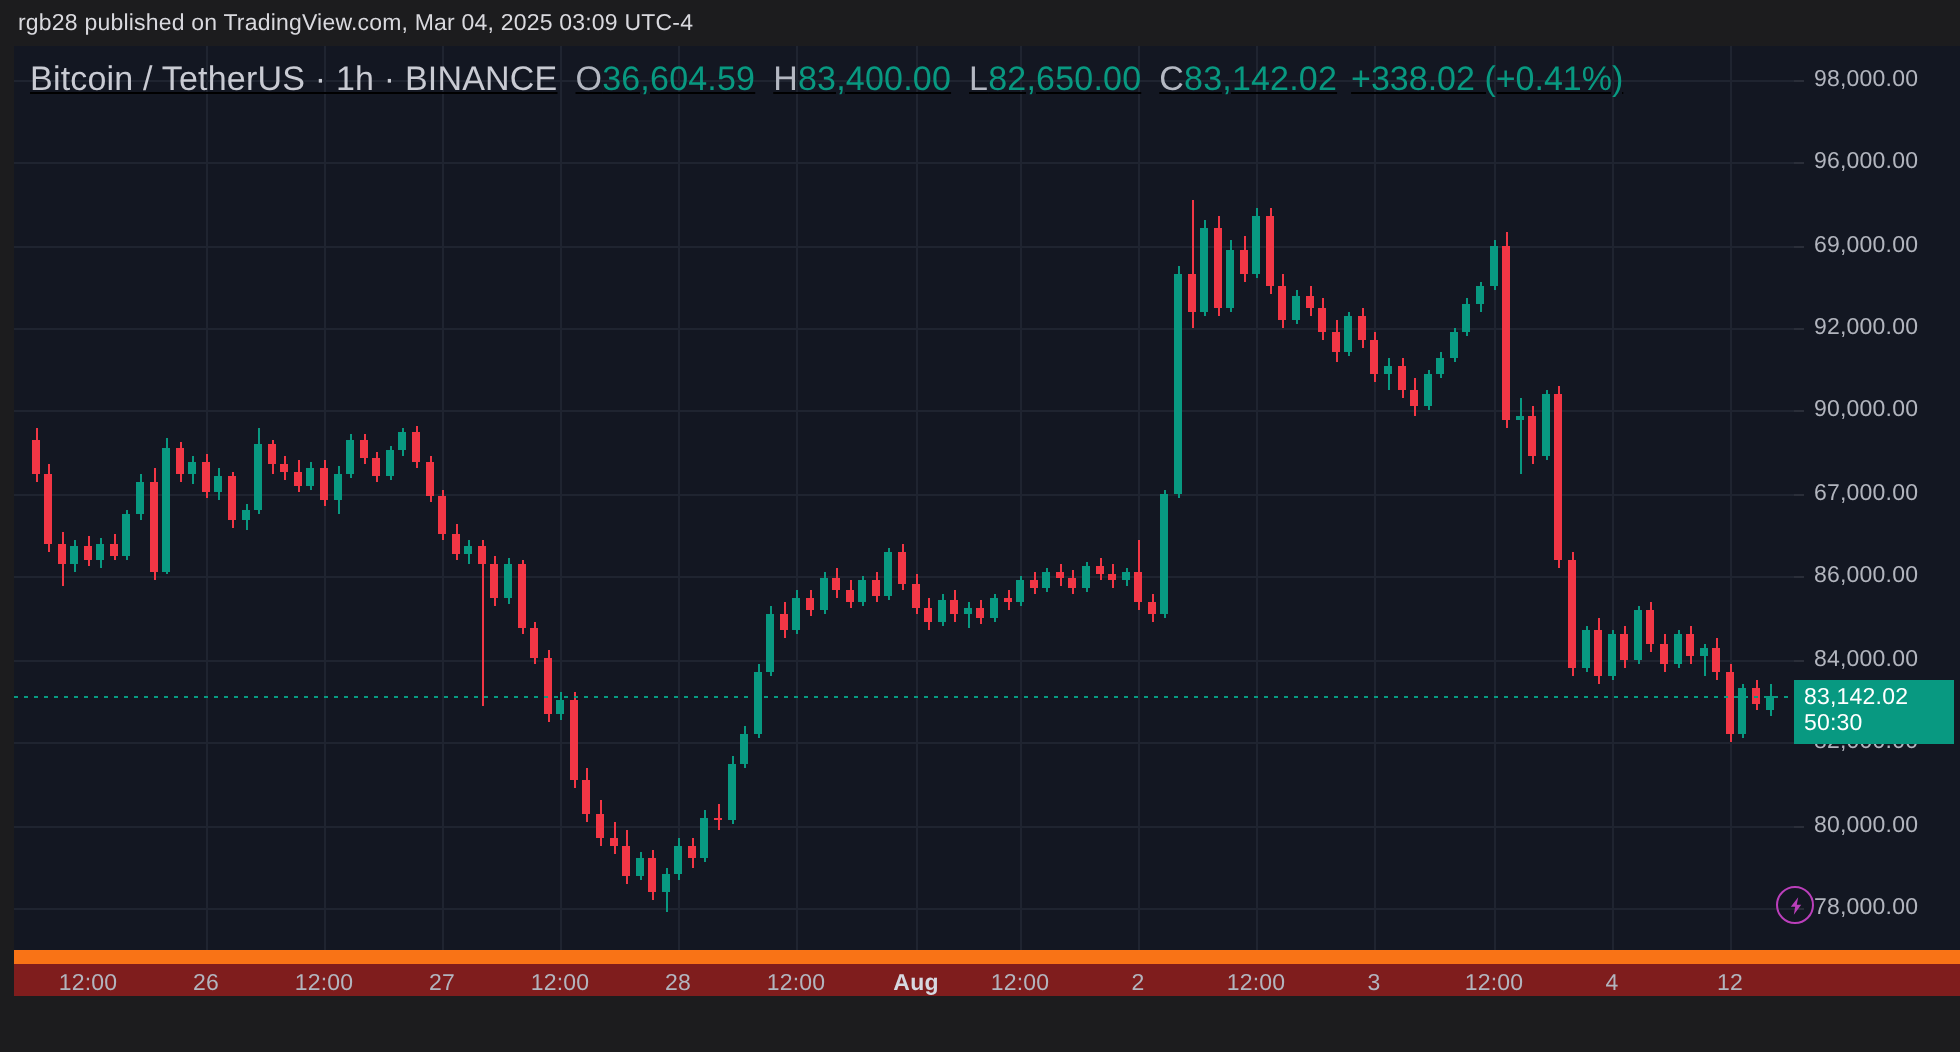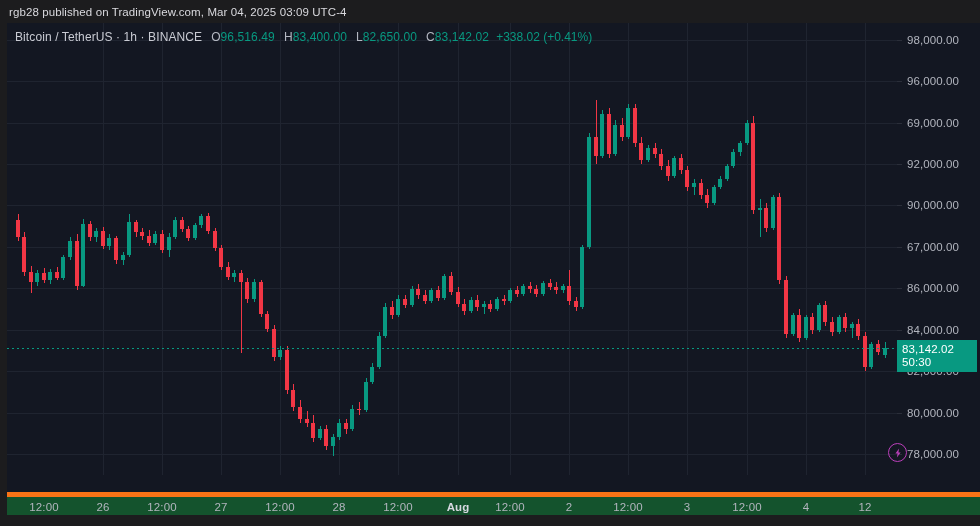--- a/index.html
+++ b/index.html
@@ -80,23 +80,24 @@
     height: 452px;
     background: #1f2430;
   }
 
   
   .legend {
     position: absolute;
     left: 8px; top: 7px;
     display: flex;
     align-items: flex-end;
-    font-size: 12px;
+    font-size: 17px;
     white-space: nowrap;
     z-index: 6;
+    text-decoration: underline;
   }
   .legend-title {
     color: #c9cbd3;
     letter-spacing: 0.1px;
   }
   .legend-ohlc {
     margin-left: 9px;
     letter-spacing: 0.1px;
   }
   .ohlc-key { color: #b4b8c2; }
@@ -186,24 +187,23 @@
     justify-content: center;
     z-index: 7;
   }
 
   
   .time-scale {
     position: absolute;
     left: 0; top: 452px;
     width: 973px;
     height: 23px;
-    background: #14532d;
-    border-top: 5px solid #f97316;
+    background: #7f1d1d;
+    border-top: 7px solid #f97316;
     box-sizing: border-box;
-    margin-top: 17px;
   }
   .time-tick {
     position: absolute;
     top: 4px;
     font-size: 11.5px;
     color: #b2b5be;
     transform: translateX(-50%);
     white-space: nowrap;
     letter-spacing: 0.1px;
   }
@@ -538,21 +538,21 @@
             <div class="body" style="left: 869px; top: 321.376px; width: 4px; height: 7.25688px; background: rgb(242, 54, 69);"></div>
             <div class="wick" style="left: 878px; top: 319.303px; height: 15.5505px; background: rgb(8, 153, 129);"></div>
             <div class="body" style="left: 876px; top: 324.652px; width: 4px; height: 7.00807px; background: rgb(8, 153, 129);"></div>
           </div>
         <div class="price-line" id="price-line" style="top: 325px;"></div>
       </div>
 
       <div class="legend">
         <span class="legend-title">Bitcoin / TetherUS · 1h · BINANCE</span>
         <span class="legend-ohlc">
-          <span class="ohlc-key">O</span><span class="ohlc-val">96,516.49</span>
+          <span class="ohlc-key">O</span><span class="ohlc-val">36,604.59</span>
         </span>
         <span class="legend-ohlc">
           <span class="ohlc-key">H</span><span class="ohlc-val">83,400.00</span>
         </span>
         <span class="legend-ohlc">
           <span class="ohlc-key">L</span><span class="ohlc-val">82,650.00</span>
         </span>
         <span class="legend-ohlc">
           <span class="ohlc-key">C</span><span class="ohlc-val">83,142.02</span>
         </span>

